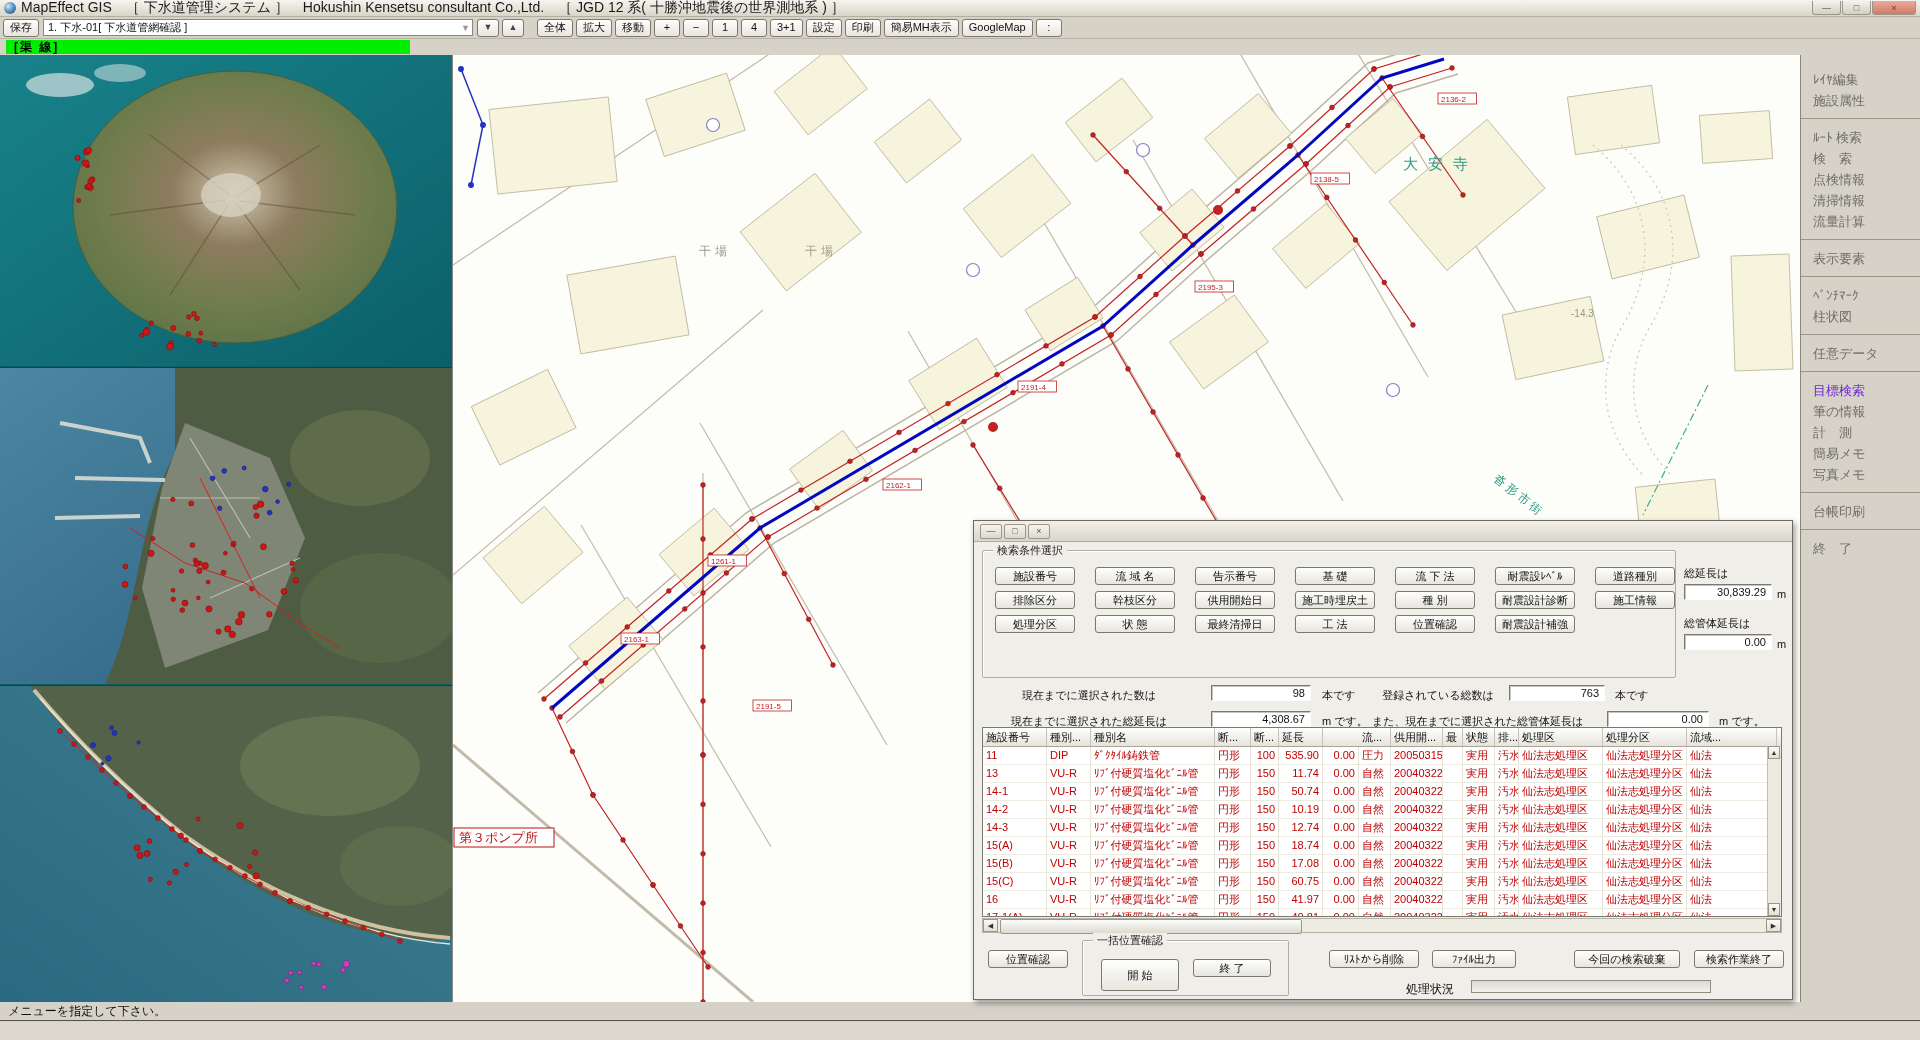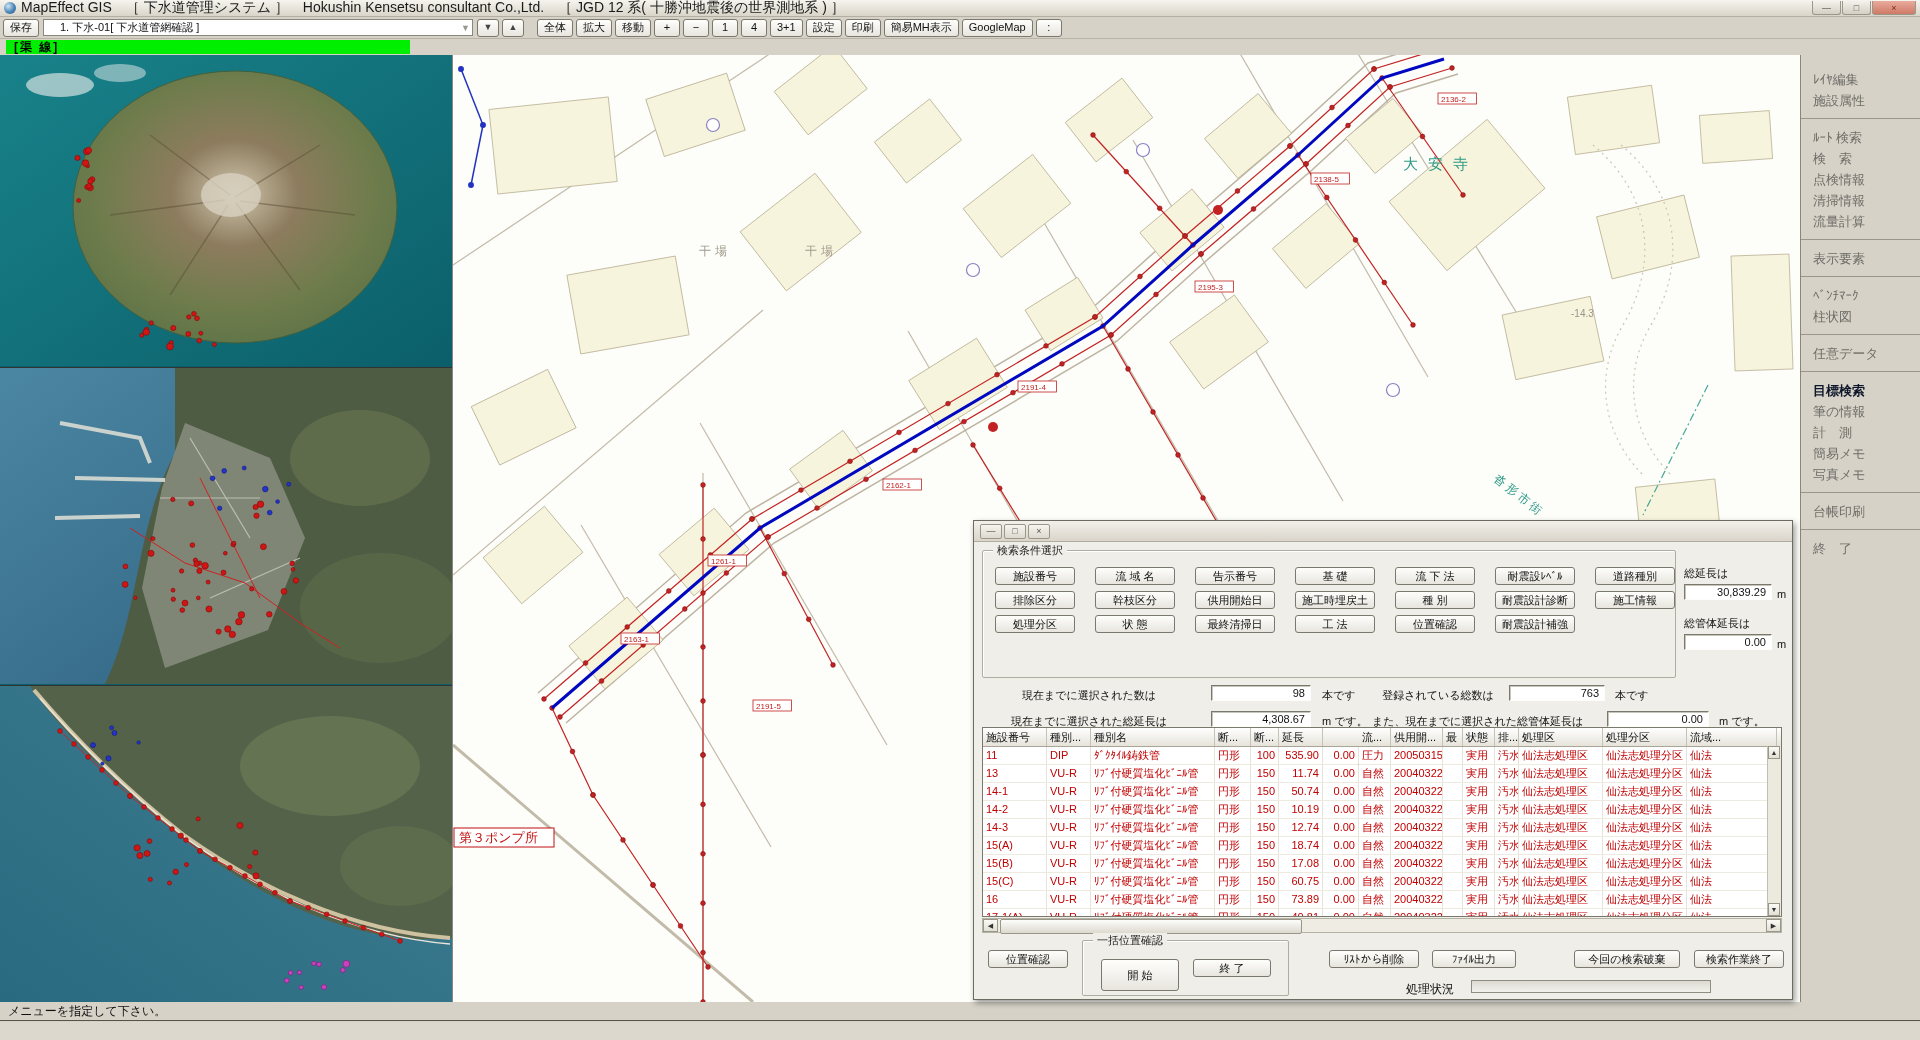--- a/index.html
+++ b/index.html
@@ -18,37 +18,37 @@
     font-size:9px;line-height:12px;text-align:center;color:#555;padding:0}
   .win-btn.close{background:linear-gradient(#e9ab9d,#ce7m a66);background:linear-gradient(#e9ab9d,#ce7a66);color:#7d2b1d;width:44px}
   
   .toolbar{position:absolute;left:0;top:17px;width:1920px;height:22px;background:#d6d2c8;
     border-bottom:1px solid #b8b4a8;display:flex;align-items:center;padding:0 3px;box-sizing:border-box}
   .btn{background:linear-gradient(#fefefc,#e8e5de);border:1px solid #7b786e;border-radius:3px;
     font-size:11px;font-family:inherit;color:#111;line-height:1;padding:2px 6px;height:18px;box-sizing:border-box}
   .tbtn{margin-right:3px;min-width:26px}
   .save-btn{margin-right:4px}
   .combo{width:430px;height:17px;background:#fff;border:1px solid #8a887e;display:flex;align-items:center;
-    padding:0 2px 0 16px;box-sizing:border-box;margin-right:4px}
+    padding:0 2px 0 4px;box-sizing:border-box;margin-right:4px}
   .combo span.val{flex:1;white-space:nowrap;overflow:hidden}
   .combo .arr{color:#9a968c;font-size:9px}
   .mini{width:22px;margin-right:3px;font-size:9px;color:#444;padding:2px 0;text-align:center}
   .gap{width:10px}
   
   .mode-bar{position:absolute;left:6px;top:40px;width:396px;height:14px;background:#00ef00;
     color:#000;font-size:12px;font-weight:bold;line-height:14px;padding-left:8px;letter-spacing:2px}
   
   .panels{position:absolute;left:0;top:55px;width:452px;height:947px;background:#0b5f68}
   .panel{position:relative;width:452px;border-bottom:1px solid #333;overflow:hidden}
   .panel svg{display:block}
   .mapwrap{position:absolute;left:452px;top:55px;width:1348px;height:947px;background:#d946ef;border-left:1px solid #888}
   .sidebar{position:absolute;left:1800px;top:55px;width:120px;height:947px;background:#d6d2c8;
     border-left:1px solid #8a867a;box-sizing:border-box;padding-top:14px}
   .side-item{height:21px;line-height:21px;padding-left:12px;font-size:13px;color:#6e6d67;white-space:nowrap;cursor:default}
-  .side-item.active{color:#0f172a;font-weight:bold}
+  .side-item.active{color:#6d28d9;font-weight:normal}
   .side-sep{border-top:1px solid #9a968a;margin:7px 0 8px 0}
   
   .statusbar{position:absolute;left:0;top:1002px;width:1920px;height:19px;background:#d6d2c8;
     border-bottom:1px solid #55534c;font-size:12px;line-height:18px;padding-left:8px;box-sizing:border-box}
   .bottomstrip{position:absolute;left:0;top:1022px;width:1920px;height:18px;background:#dcd8ce}
   
   .dialog{position:absolute;left:973px;top:520px;width:820px;height:480px;background:#f0eee8;
     border:1px solid #6e6a60;box-shadow:2px 3px 6px rgba(0,0,0,.4);z-index:50;box-sizing:border-box}
   .dlg-title{height:20px;background:linear-gradient(#f2f0ea,#d9d5cb);border-bottom:1px solid #b0aca0;
     display:flex;align-items:center;padding:0 4px;font-size:11px;color:#222}
@@ -773,21 +773,21 @@
             <div class="td" style="width: 84px;">仙法志処理区</div>
             <div class="td" style="width: 84px;">仙法志処理分区</div>
             <div class="td" style="width: 90px;">仙法</div>
           </div>
           <div class="trow">
             <div class="td" style="width: 64px;">16</div>
             <div class="td" style="width: 44px;">VU-R</div>
             <div class="td" style="width: 124px;">ﾘﾌﾞ付硬質塩化ﾋﾞﾆﾙ管</div>
             <div class="td" style="width: 36px;">円形</div>
             <div class="td num" style="width: 28px;">150</div>
-            <div class="td num" style="width: 44px;">73.89</div>
+            <div class="td num" style="width: 44px;">41.97</div>
             <div class="td num" style="width: 36px;">0.00</div>
             <div class="td" style="width: 32px;">自然</div>
             <div class="td" style="width: 52px;">20040322</div>
             <div class="td" style="width: 20px;"></div>
             <div class="td" style="width: 32px;">実用</div>
             <div class="td" style="width: 24px;">汚水</div>
             <div class="td" style="width: 84px;">仙法志処理区</div>
             <div class="td" style="width: 84px;">仙法志処理分区</div>
             <div class="td" style="width: 90px;">仙法</div>
           </div>

